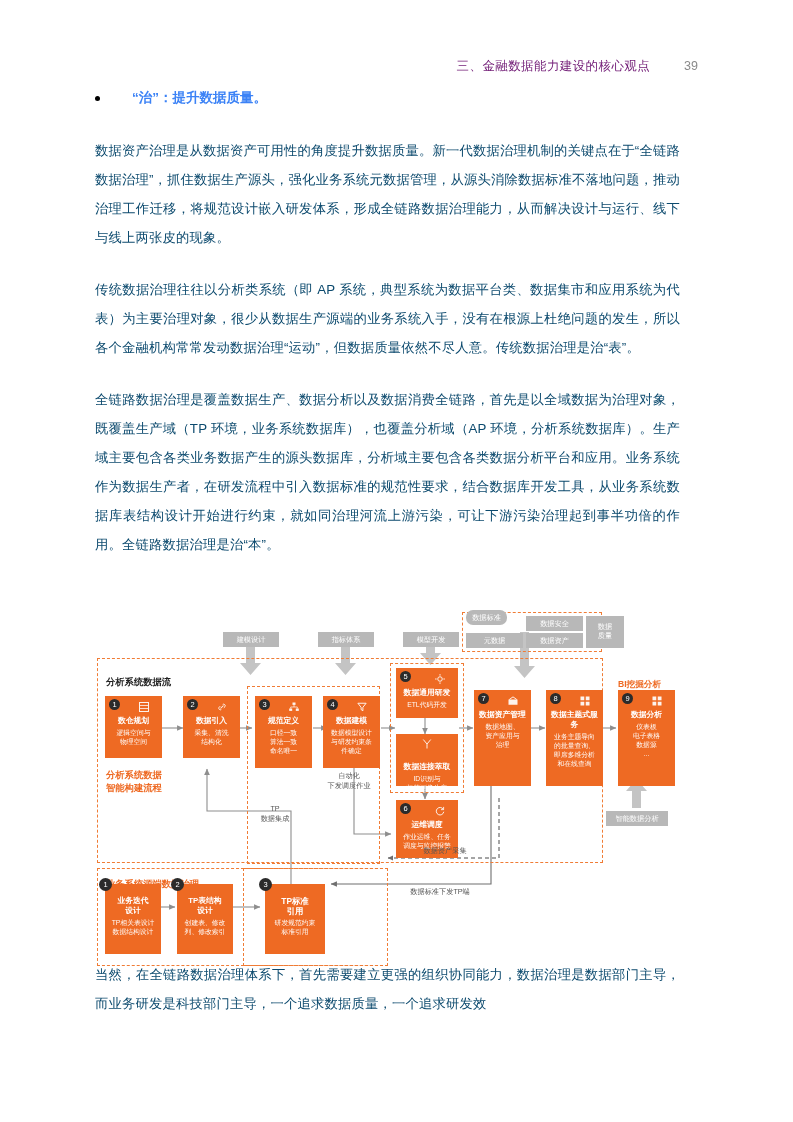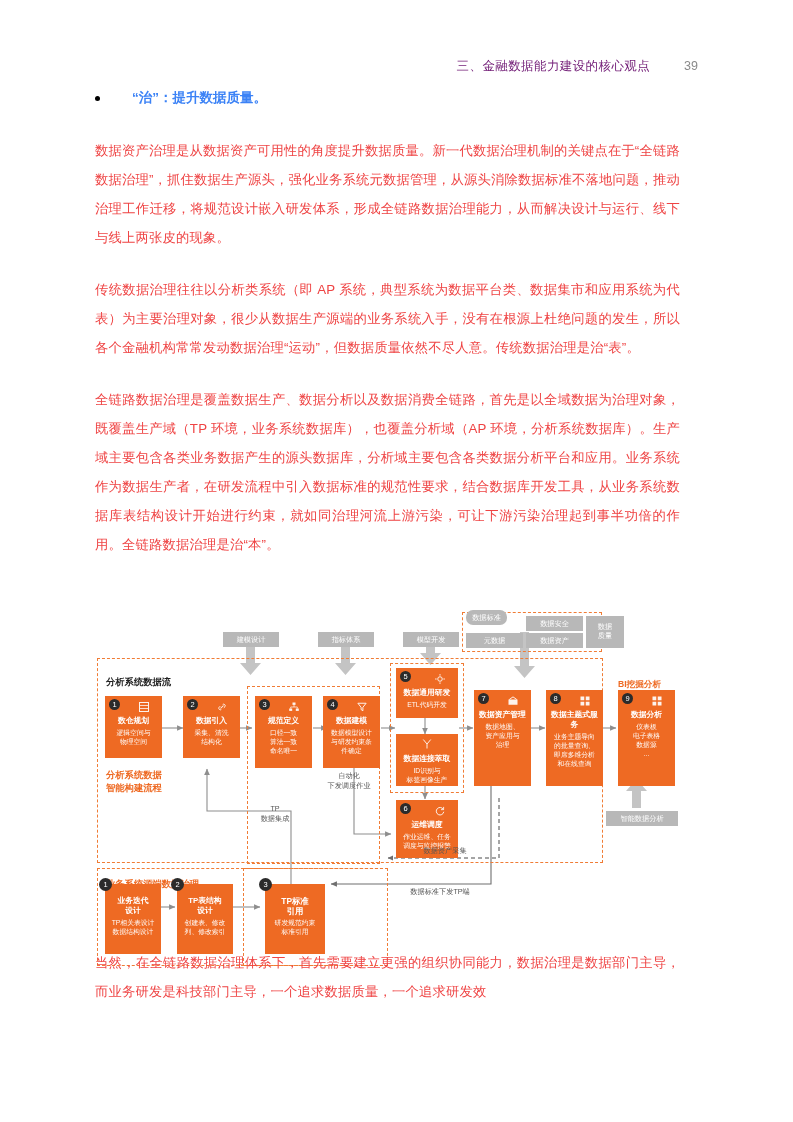--- a/index.html
+++ b/index.html
@@ -23,21 +23,21 @@
   .content{position:absolute;left:95px;top:88px;width:585px;}
   .bullet-heading{
     display:flex;align-items:flex-start;font-weight:bold;
     font-size:13.5px;color:#3b82f6;margin:0 0 28px 0;line-height:1.5;
   }
   .bullet-dot{
     width:5px;height:5px;border-radius:50%;background:#000;
     margin-top:8px;margin-right:32px;flex:none;
   }
   p.para{
-    font-size:13.3px;line-height:29px;color:#ef4444;margin:4px 0 23px 0;
+    font-size:13.3px;line-height:29px;color:#0c4a6e;margin:16px 0 23px 0;
     text-align:justify;letter-spacing:.2px;
   }
 
   
   .figure{position:absolute;left:95px;top:606px;width:592px;height:320px;}
   .fig-svg{position:absolute;left:0;top:0;}
 
   .node{
     position:absolute;background:#ee6a23;color:#fff;box-sizing:border-box;
     padding:4px 3px 4px 3px;text-align:center;
@@ -158,21 +158,21 @@
     <div class="tag" style="left:223px;top:26px;width:56px;">指标体系</div>
     <div class="tag" style="left:308px;top:26px;width:56px;">模型开发</div>
 
     <div class="tag" style="left:371px;top:4px;width:41px;border-radius:7px;">数据标准</div>
     <div class="tag" style="left:431px;top:10px;width:57px;">数据安全</div>
     <div class="tag" style="left:491px;top:10px;width:38px;height:32px;white-space:pre-line;padding-top:6px;">数据
 质量</div>
     <div class="tag" style="left:371px;top:27px;width:57px;">元数据</div>
     <div class="tag" style="left:431px;top:27px;width:57px;">数据资产</div>
 
-    <div class="tag" style="left:511px;top:205px;width:72px;">智能数据分析</div>
+    <div class="tag" style="left:511px;top:205px;width:62px;">智能数据分析</div>
 
     <div class="node" style="left:10px;top:90px;width:57px;height:62px;">
       <span class="num">1</span>
       <span class="ico">
         <svg width="12" height="12" viewBox="0 0 16 16">
             <rect x="2" y="2" width="12" height="12" fill="none" stroke="#fff" stroke-width="1.3"></rect>
             <line x1="2" y1="6" x2="14" y2="6" stroke="#fff" stroke-width="1.1"></line>
             <line x1="2" y1="10" x2="14" y2="10" stroke="#fff" stroke-width="1.1"></line>
           </svg>
       </span>
@@ -234,21 +234,21 @@
               <line x1="8" y1="12.5" x2="8" y2="14.5"></line>
               <line x1="1.5" y1="8" x2="3.5" y2="8"></line>
               <line x1="12.5" y1="8" x2="14.5" y2="8"></line>
             </g>
           </svg>
       </span>
       <div class="ttl">数据通用研发</div>
       <div class="sub">ETL代码开发</div>
     </div>
 
-    <div class="node center-ttl" style="left:301px;top:128px;width:62px;height:52px;padding-top:20px;">
+    <div class="node center-ttl" style="left:301px;top:128px;width:62px;height:52px;padding-top:28px;">
       <span class="ico" style="right:auto;left:0;width:100%;text-align:center;top:2px;">
         <svg width="12" height="12" viewBox="0 0 16 16">
             <path d="M3 2 L8 8 L13 2" stroke="#fff" stroke-width="1.3" fill="none"></path>
             <path d="M8 8 V14" stroke="#fff" stroke-width="1.3" fill="none"></path>
           </svg>
       </span>
       <div class="ttl">数据连接萃取</div>
       <div class="sub" style="white-space:pre-line;">ID识别与
 标签画像生产</div>
     </div>

